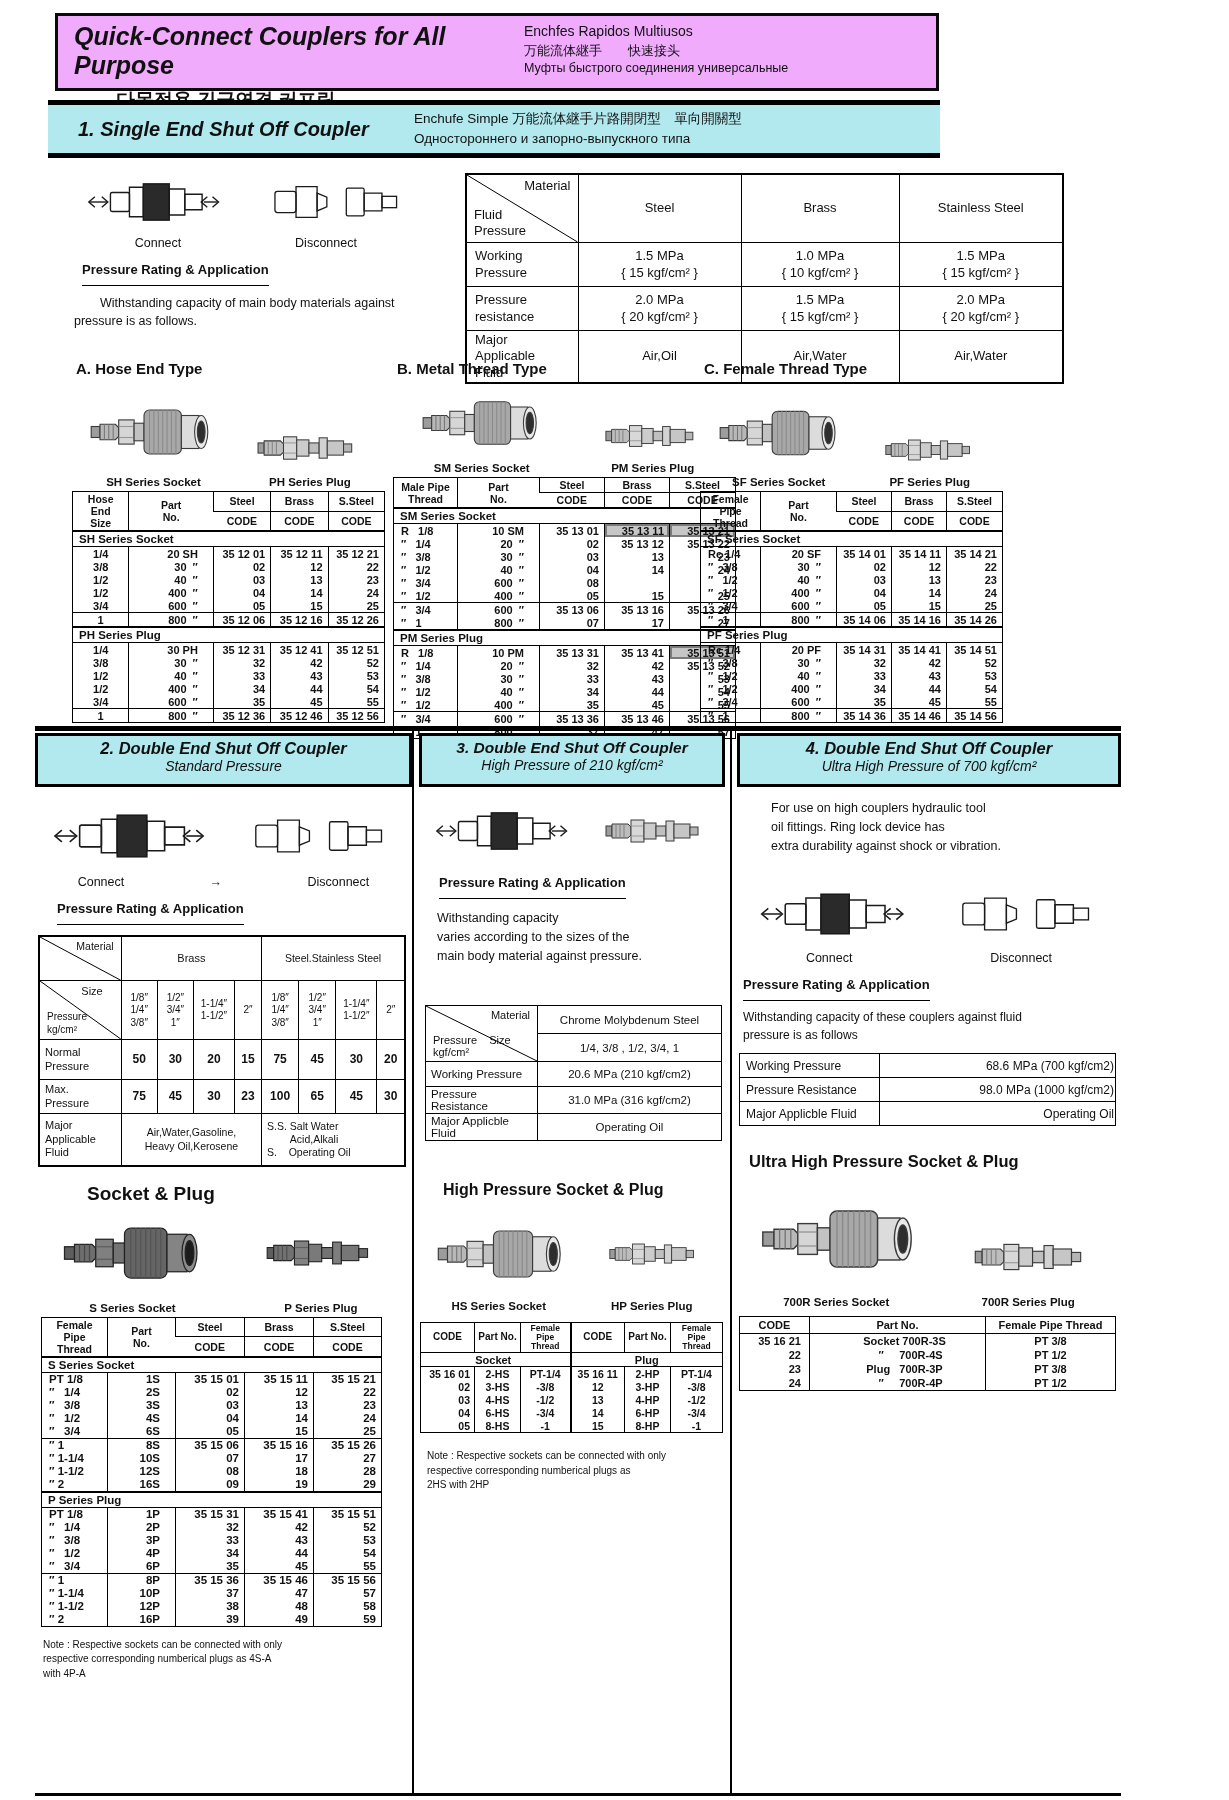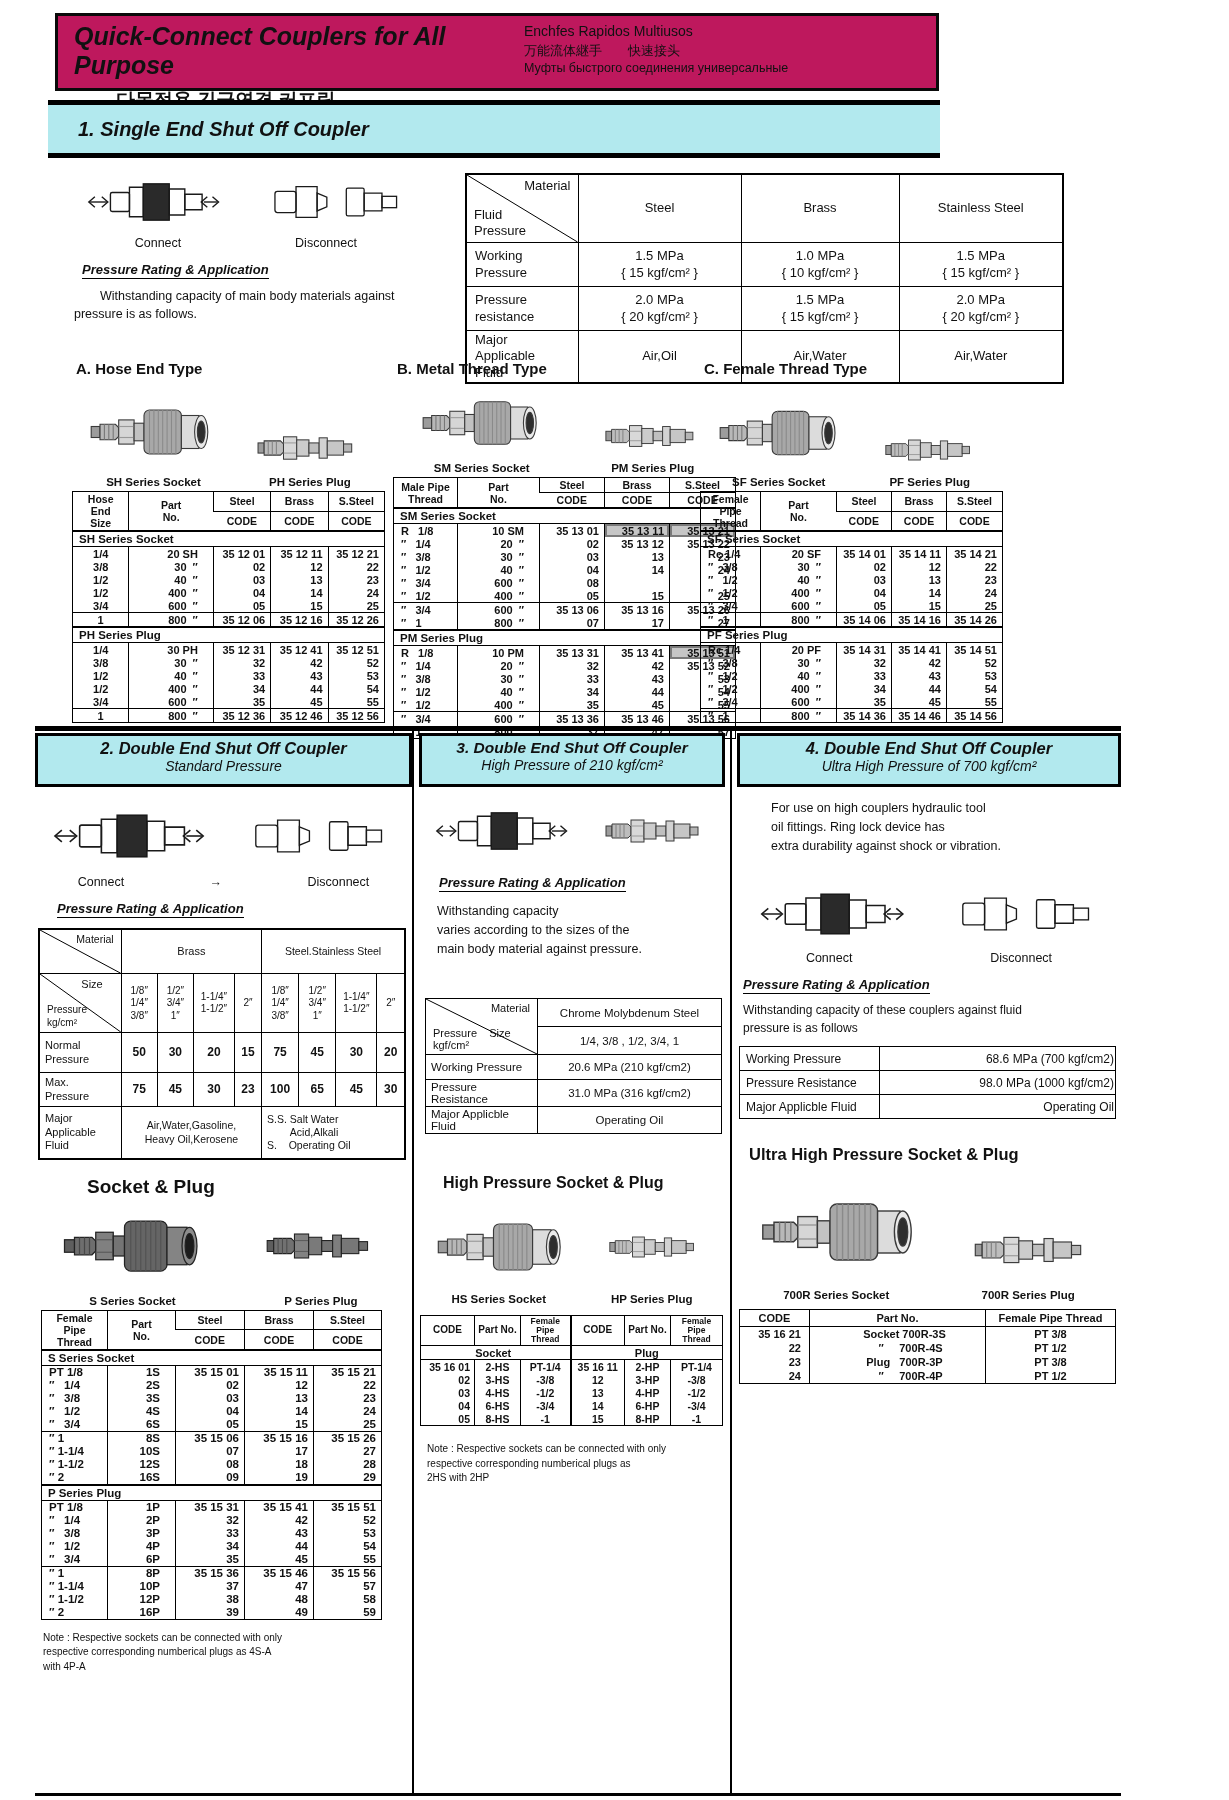--- a/index.html
+++ b/index.html
@@ -1,36 +1,36 @@
 <!DOCTYPE html>
 <html><head>
 <meta charset="utf-8">
 <style>
   html,body{margin:0;padding:0;background:#e8e8e8;}
   .page{position:relative;width:1229px;height:1800px;background:#ffffff;font-family:"Liberation Sans",sans-serif;color:#111;overflow:hidden;}
   .abs{position:absolute;}
   
-  .top-banner{left:55px;top:13px;width:884px;height:78px;background:#be185d;border:3px solid #0a0a0a;display:flex;box-sizing:border-box;}
+  .top-banner{left:55px;top:13px;width:884px;height:78px;background:#f0abfc;border:3px solid #0a0a0a;display:flex;box-sizing:border-box;}
   .tb-left{width:450px;padding:6px 0 0 16px;}
   .tb-title{font-size:25px;font-weight:bold;font-style:italic;}
   .tb-ko{font-size:19px;font-weight:bold;margin-top:7px;padding-left:42px;}
   .tb-right{padding-top:6px;line-height:1.4;}
   .tb-r1{font-size:14px;}
   .tb-r2{font-size:13px;}
   .tb-r3{font-size:12.5px;}
   
   .s1-banner{left:48px;top:100px;width:892px;height:58px;background:#b2e9ee;border-top:5px solid #000;border-bottom:5px solid #000;display:flex;align-items:center;box-sizing:border-box;}
   .s1b-title{font-size:20px;font-weight:bold;font-style:italic;padding-left:30px;width:320px;}
   .s1b-right{font-size:13.5px;line-height:1.45;margin-left:16px;}
   
   .s1-left{left:70px;top:170px;width:392px;}
   .pair-row{display:flex;gap:26px;align-items:center;padding-left:8px;}
   .pair-labels{display:flex;padding-left:8px;margin-top:2px;}
   .pair-labels span{display:inline-block;text-align:center;font-size:12.5px;}
-  .pra{display:inline-block;margin:12px 0 0 12px;font-size:13px;font-weight:bold;border-bottom:1.5px solid #000;padding-bottom:1px;font-style:italic;}
+  .pra{display:inline-block;margin:12px 0 0 12px;font-size:13px;font-weight:bold;border-bottom:1.5px solid #000;padding-bottom:8px;}
   .s1-desc{margin:9px 0 0 4px;width:372px;font-size:12.5px;line-height:1.4;text-indent:26px;}
   table{border-collapse:collapse;table-layout:fixed;}
   
   .mtable{left:465px;top:173px;width:597px;font-size:13px;}
   .mtable td{border:1px solid #000;text-align:center;white-space:pre-line;vertical-align:middle;line-height:1.25;}
   .mtable{border:2px solid #000;}
   .mtable .lbl{text-align:left;padding-left:8px;}
   .corner{position:relative;height:58px;}
   .diag{position:absolute;left:0;top:0;width:100%;height:100%;}
   .ct{position:absolute;top:3px;right:7px;}
@@ -126,20 +126,24 @@
     </div>
     <div class="tb-right">
       <div class="tb-r1">Enchfes Rapidos Multiusos</div>
       <div class="tb-r2">万能流体継手　　快速接头</div>
       <div class="tb-r3">Муфты быстрого соединения универсальные</div>
     </div>
   </div>
 
   <div class="abs s1-banner">
     <div class="s1b-title">1. Single End Shut Off Coupler</div>
+    <div class="s1b-right">
+      <div>Enchufe Simple 万能流体継手片路開閉型　單向開關型</div>
+      <div>Одностороннего и запорно-выпускного типа</div>
+    </div>
   </div>
 
   <div class="abs s1-left">
     <div class="pair-row">
       <span data-img="pairC" style="width:160px;height:64px;">
           <svg viewBox="0 0 170 74" preserveAspectRatio="xMidYMid meet">
             <g fill="none" stroke="#1a1a1a" stroke-width="1.6">
               <line x1="6" y1="37" x2="26" y2="37"></line>
               <path d="M12 31 l-7 6 7 6"></path>
               <path d="M20 31 l7 6 -7 6"></path>

